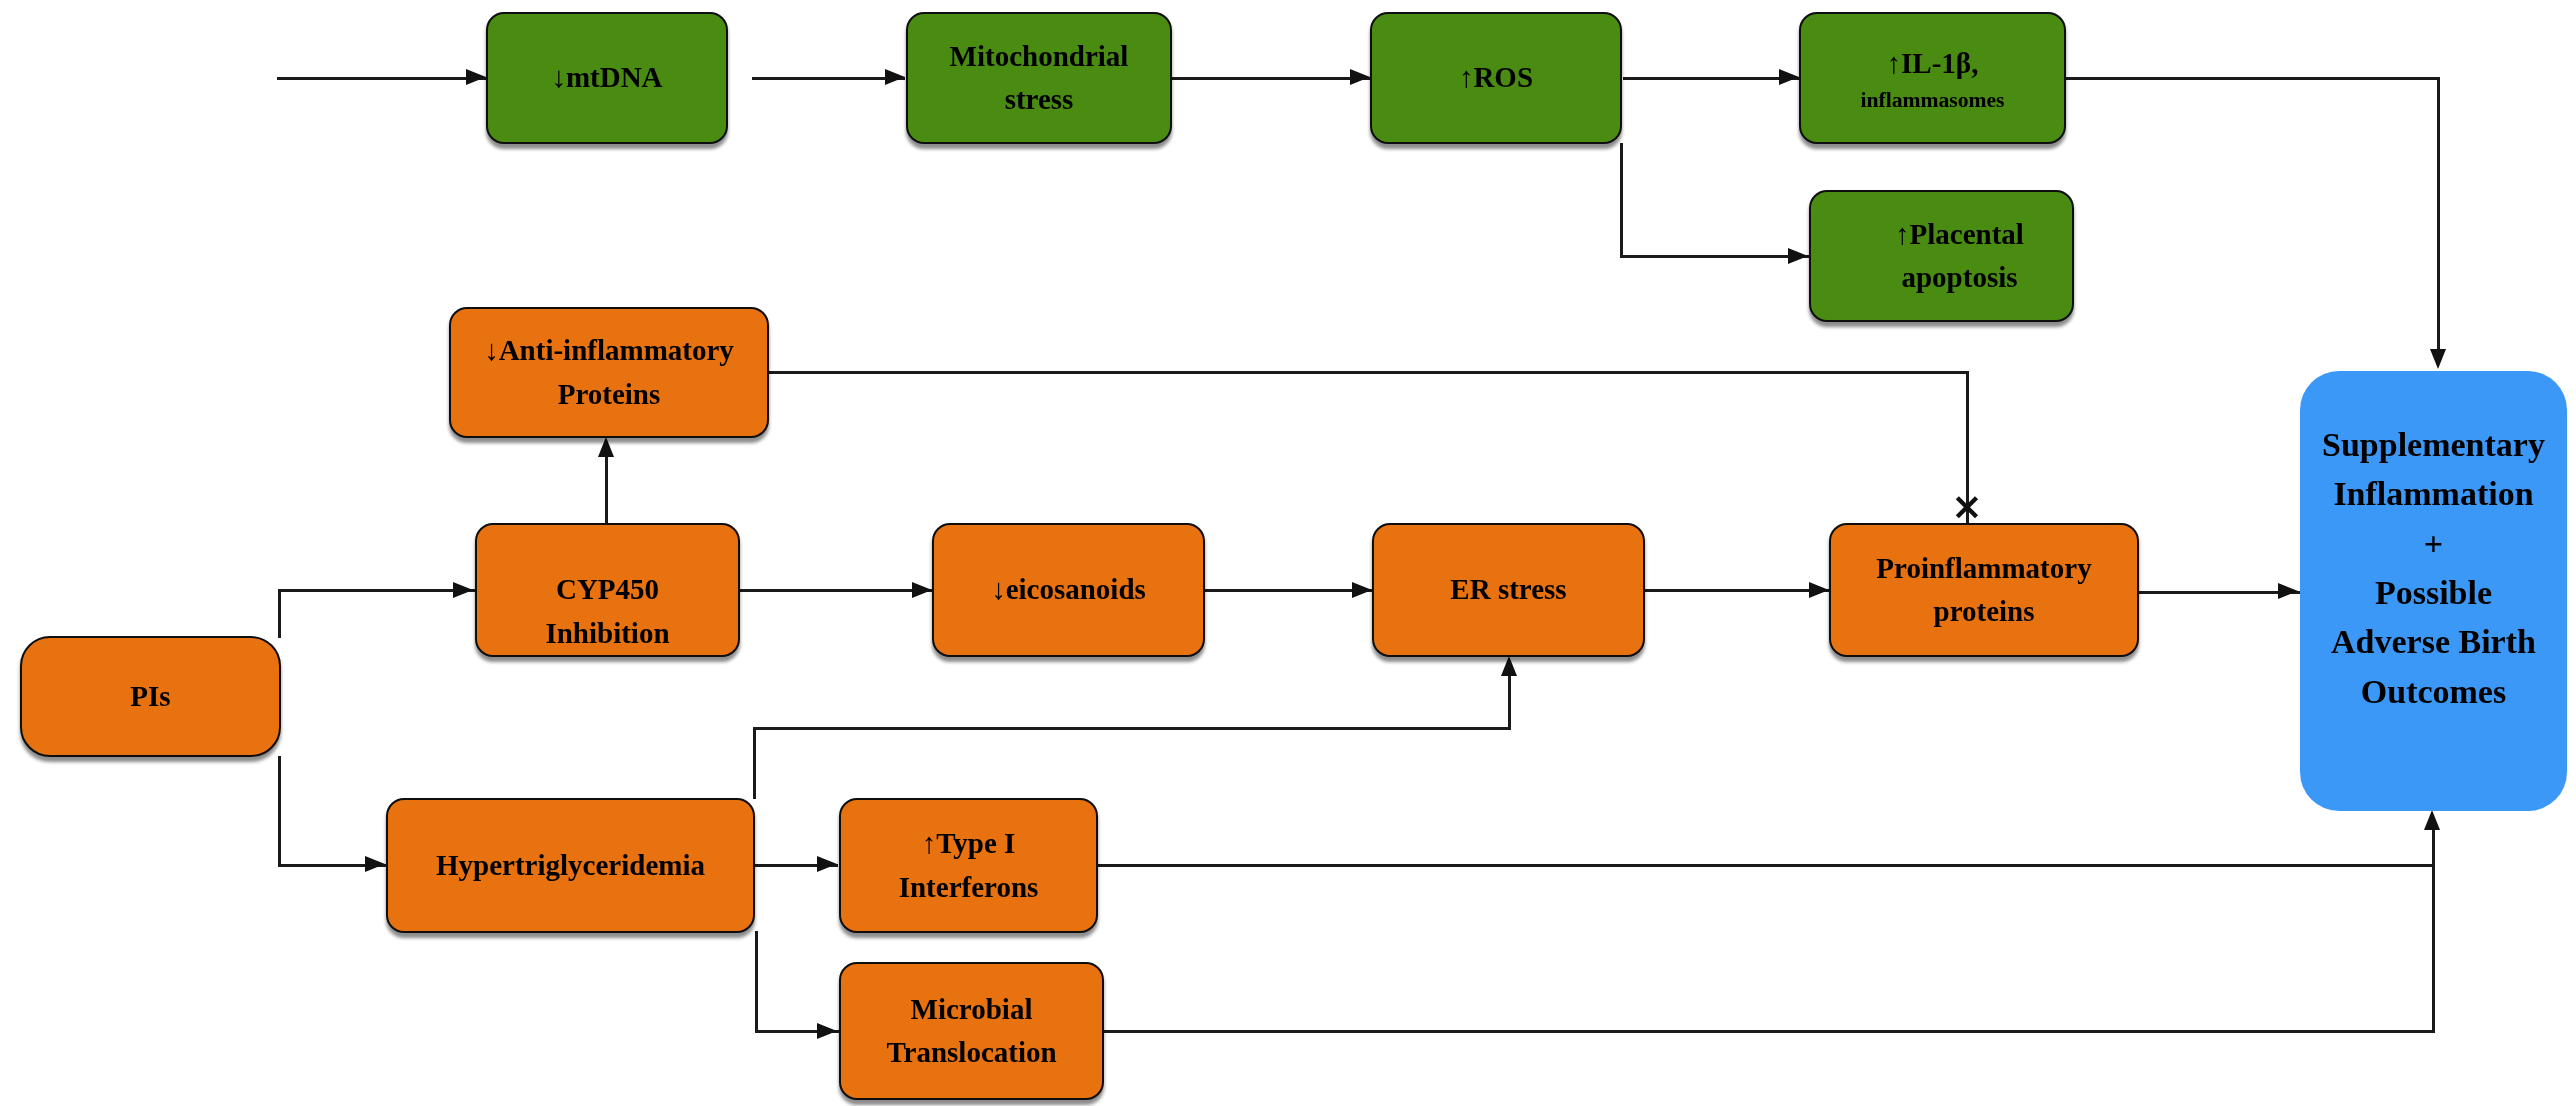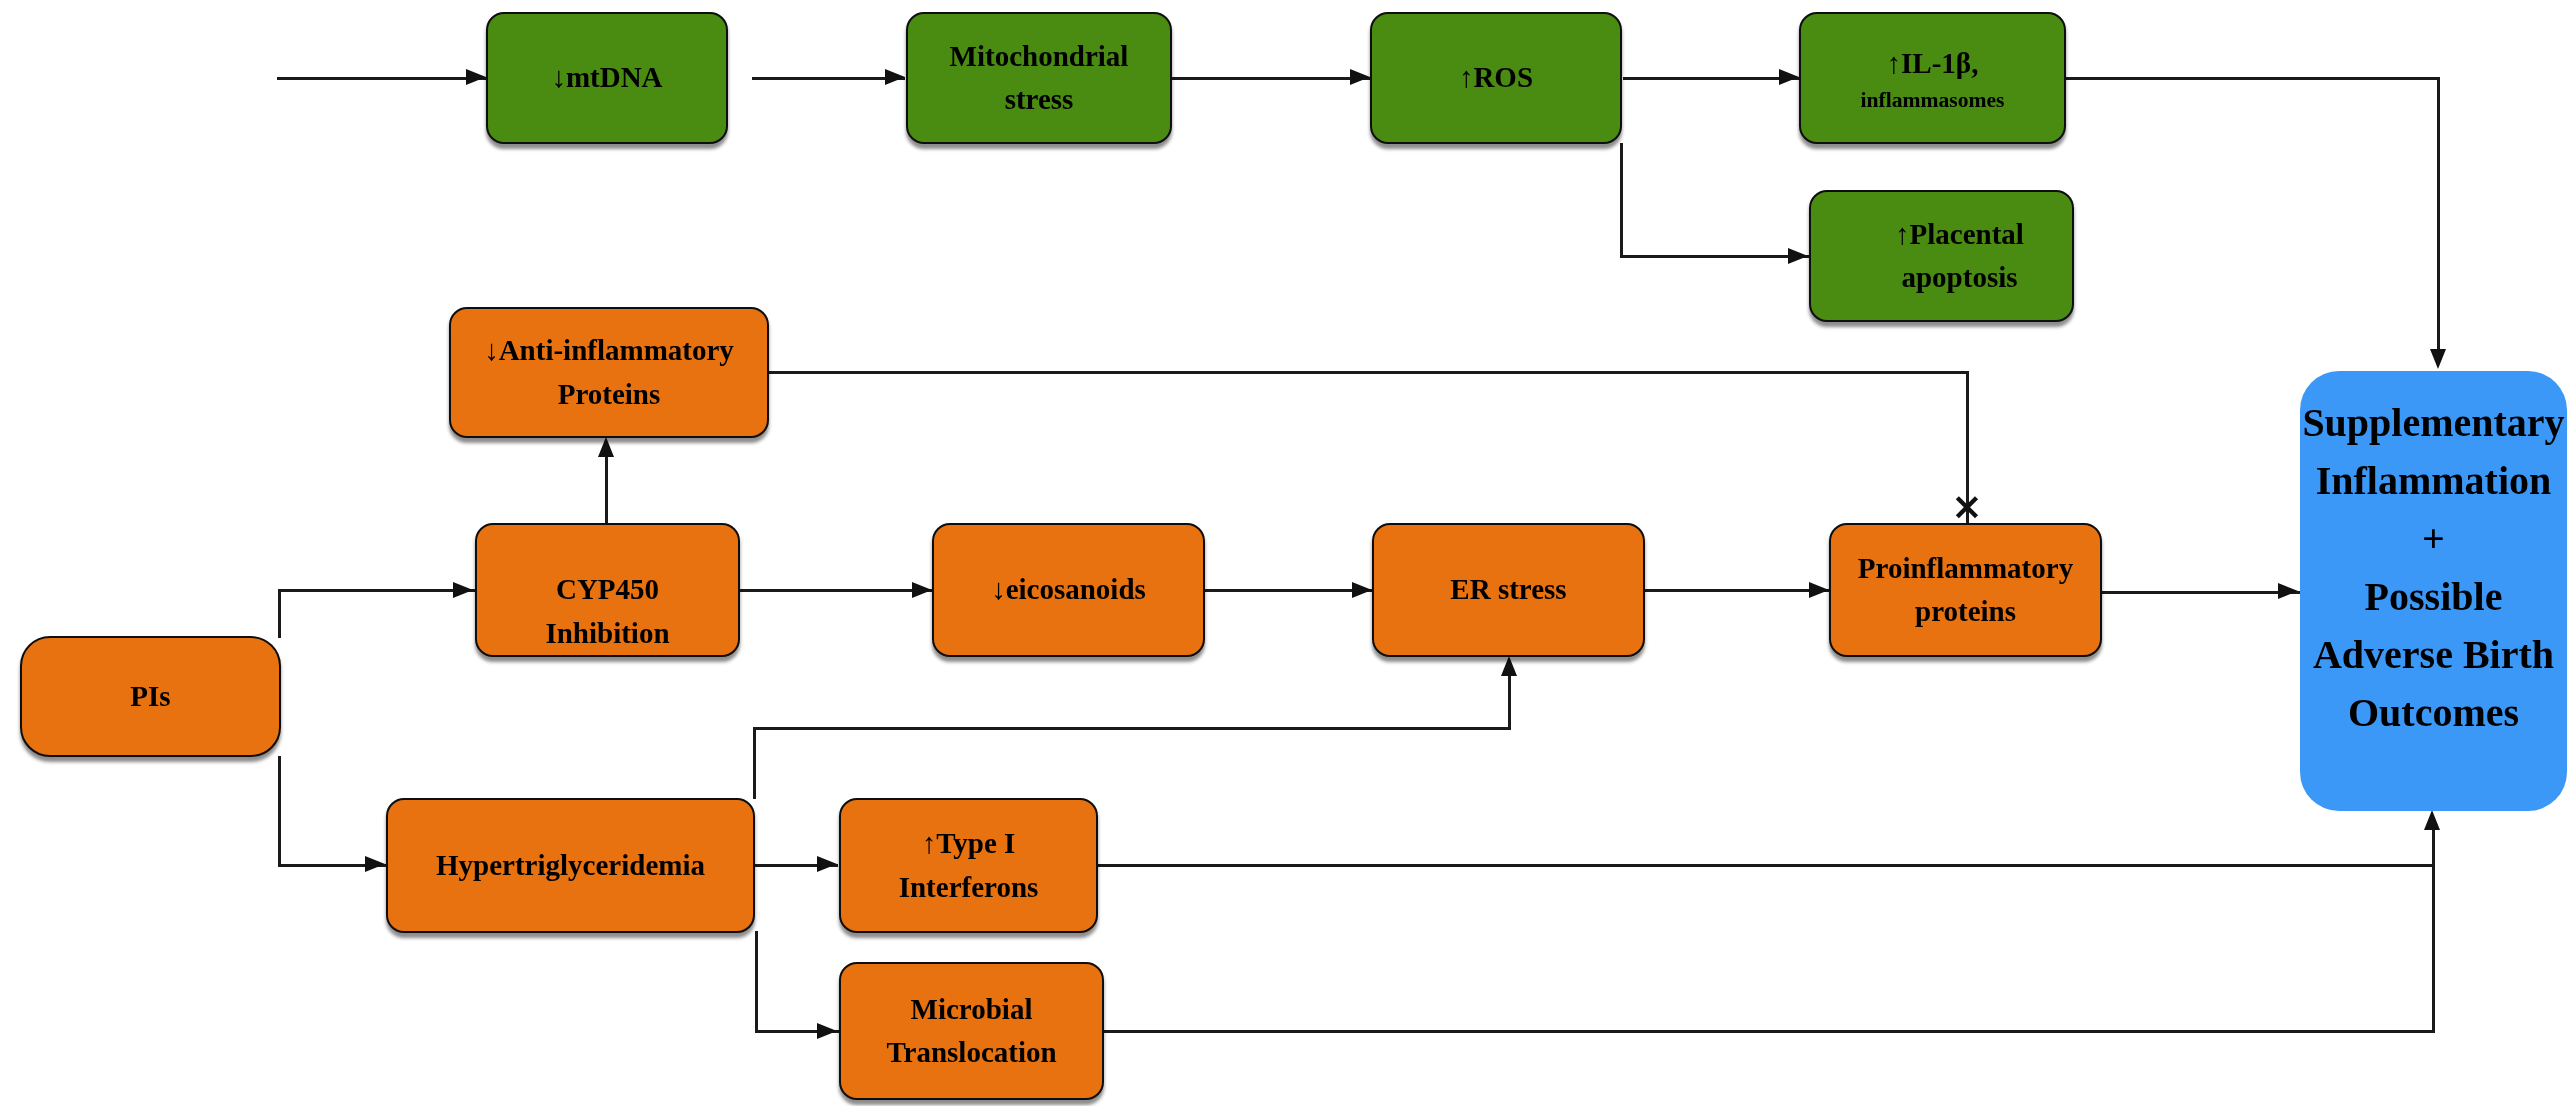--- a/index.html
+++ b/index.html
@@ -10,21 +10,21 @@
   .node{
     position:absolute;box-sizing:border-box;border:2.4px solid #0e0e0e;border-radius:18px;
     display:flex;flex-direction:column;align-items:center;justify-content:center;
     text-align:center;box-shadow:0 4.2px 3.6px rgba(0,0,0,0.45);
   }
   .green{background:#4a8b12;}
   .orange{background:#e8720f;}
   .blue{background:#3b98f6;border:none;box-shadow:none;border-radius:39px;}
   .label{white-space:pre-line;font-size:29px;line-height:1.5;}
   .label.small{font-size:21.6px;line-height:1.3;}
-  .blue .label{font-size:40px;line-height:1.45;}
+  .blue .label{font-size:34px;line-height:1.45;}
   .hline,.vline{position:absolute;background:#1a1a1a;}
   .hline{height:3px;}
   .vline{width:3px;}
   .ah{position:absolute;width:0;height:0;}
   .ah.right{border-top:8.4px solid transparent;border-bottom:8.4px solid transparent;border-left:20.4px solid #111;}
   .ah.up{border-left:8.4px solid transparent;border-right:8.4px solid transparent;border-bottom:20.4px solid #111;}
   .ah.down{border-left:8.4px solid transparent;border-right:8.4px solid transparent;border-top:20.4px solid #111;}
   .cross{
     position:absolute;font-size:38px;font-weight:bold;color:#111;
     transform:translate(-50%,-50%);line-height:1;font-family:"DejaVu Sans",sans-serif;
@@ -133,21 +133,21 @@
   </div>
 
   <div class="node orange" style="left:932px;top:523px;width:273px;height:134px;">
     <span class="label">↓eicosanoids</span>
   </div>
 
   <div class="node orange" style="left:1372px;top:523px;width:273px;height:134px;">
     <span class="label">ER stress</span>
   </div>
 
-  <div class="node orange" style="left:1829px;top:523px;width:273px;height:134px;">
+  <div class="node orange" style="left:1829px;top:523px;width:310px;height:134px;">
     <span class="label">Proinflammatory
 proteins</span>
   </div>
 
   <div class="node orange" style="left:386px;top:798px;width:369px;height:135px;">
     <span class="label">Hypertriglyceridemia</span>
   </div>
 
   <div class="node orange" style="left:839px;top:798px;width:259px;height:135px;">
     <span class="label">↑Type I

